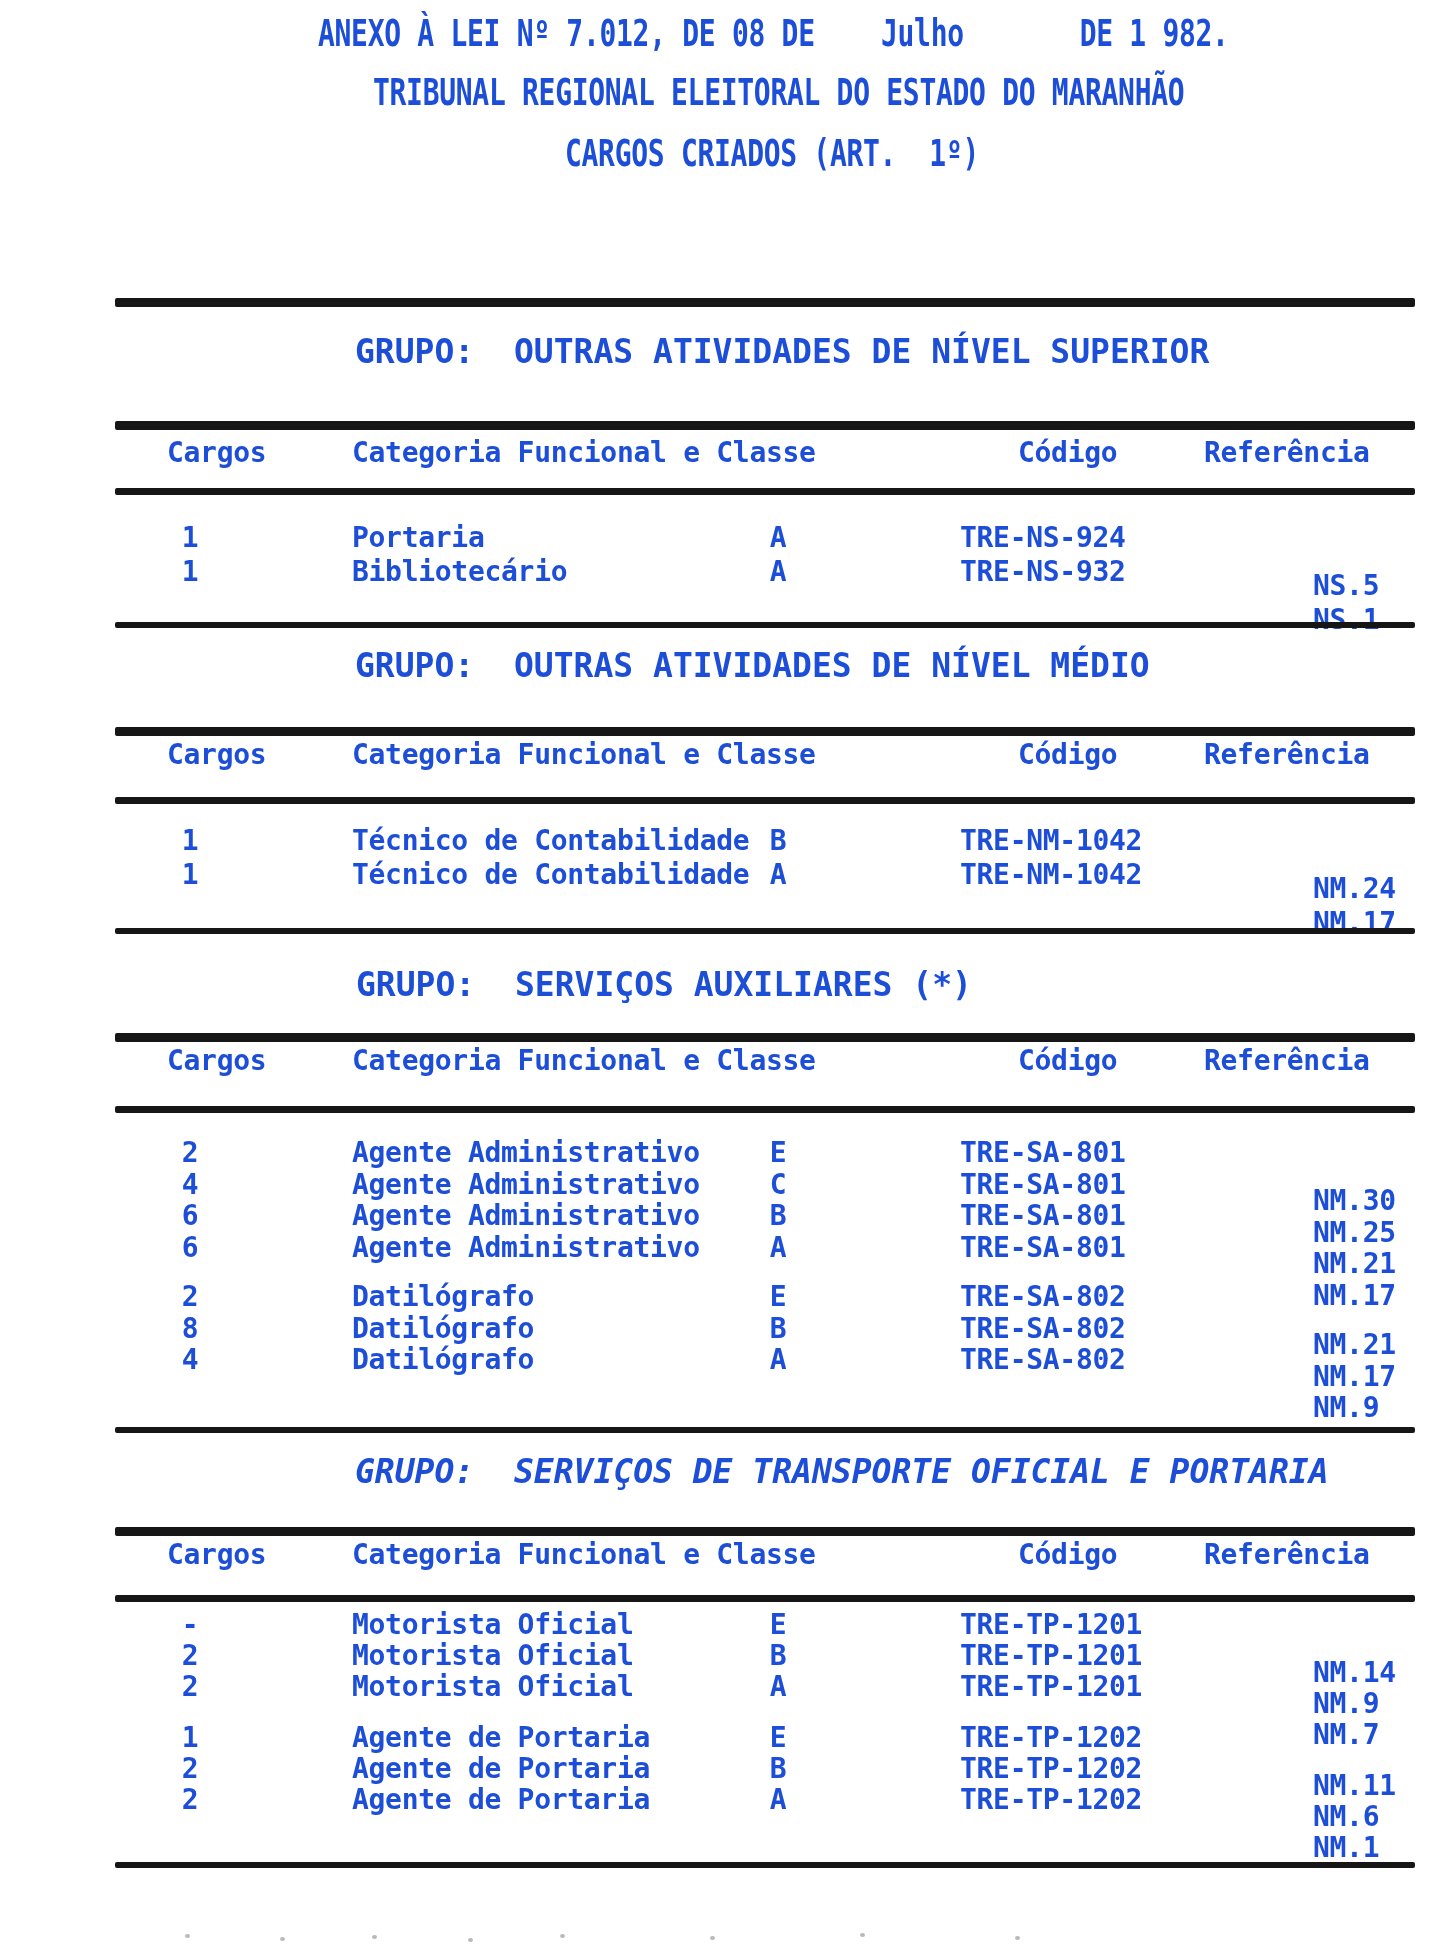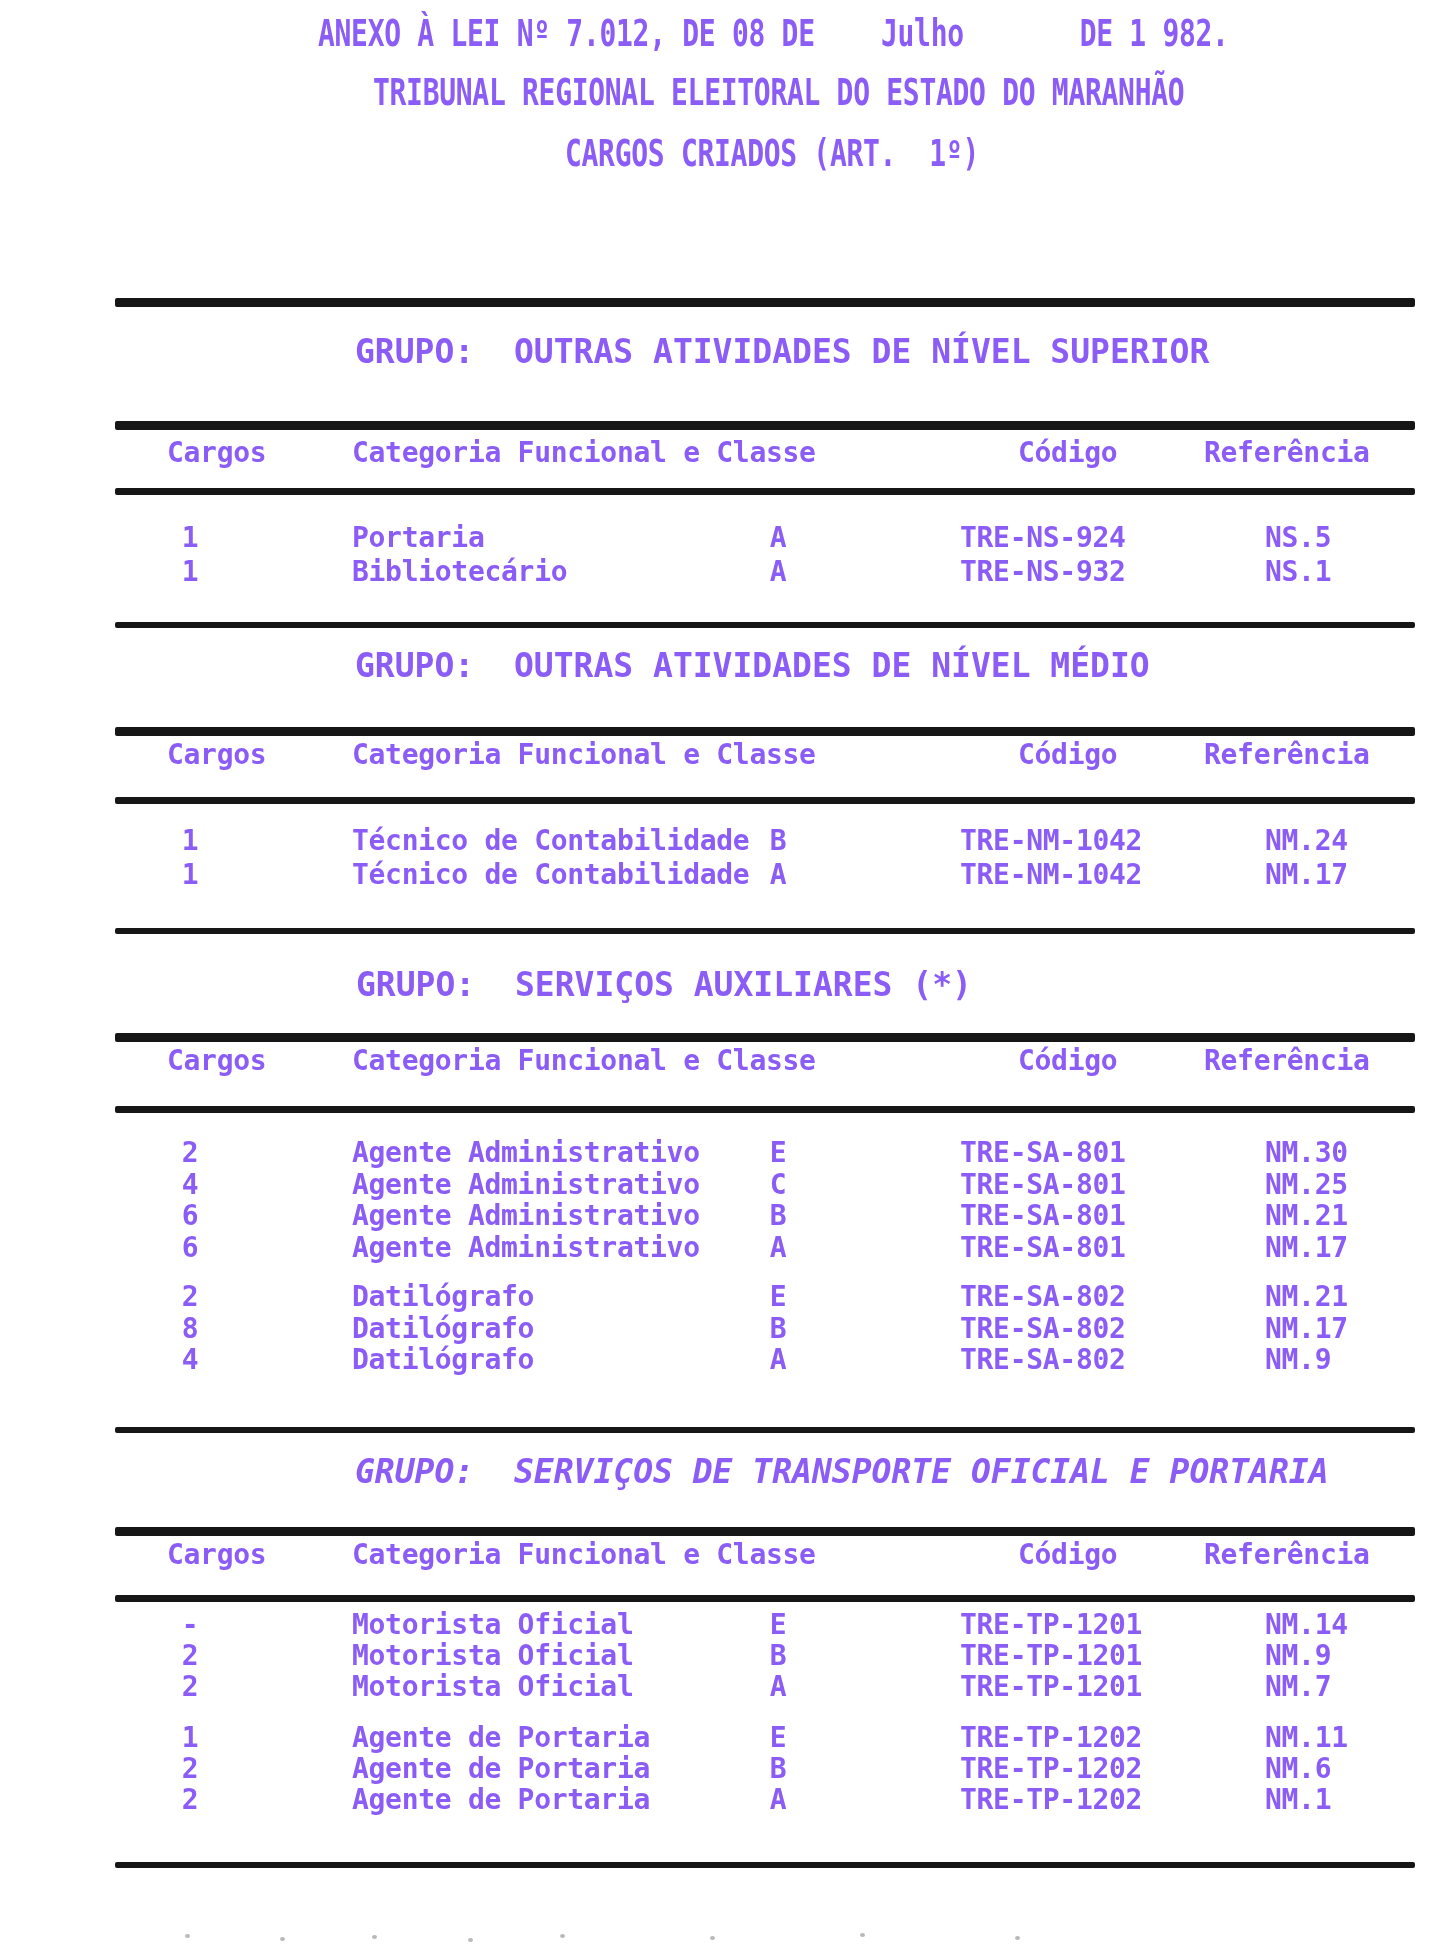--- a/index.html
+++ b/index.html
@@ -3,21 +3,21 @@
 <meta charset="utf-8">
 <style>
   html,body{margin:0;padding:0;background:#e8e8e8;}
   .page{
     position:relative;
     width:1448px;height:1945px;
     background:#ffffff;
     overflow:hidden;
     font-family:"DejaVu Sans Mono","Liberation Mono",monospace;
     font-weight:700;
-    color:#8b5cf6;
+    color:#1d4ed8;
   }
   .txt{
     position:absolute;
     white-space:pre;
     font-size:28px;
     line-height:28px;
     letter-spacing:-0.3px;
   }
   .doc-head{
     transform:scaleY(1.3);
@@ -39,21 +39,21 @@
     position:absolute;
     left:0;top:0;
     width:100%;
     height:34px;
   }
   
   .c-cargos{left:110px;width:160px;text-align:center;}
   .c-cat{left:352px;}
   .c-classe{left:738px;width:80px;text-align:center;}
   .c-cod{left:960px;text-align:right;}
-  .c-ref{left:1265px;}
+  .c-ref{left:1313px;margin-top:48px;}
   .h-cargos{left:167px;}
   .h-cat{left:352px;}
   .h-cod{left:1018px;}
   .h-ref{left:1204px;}
   .speck{
     position:absolute;
     height:4px;width:5px;
     background:#b9b9b9;
     border-radius:50%;
   }

